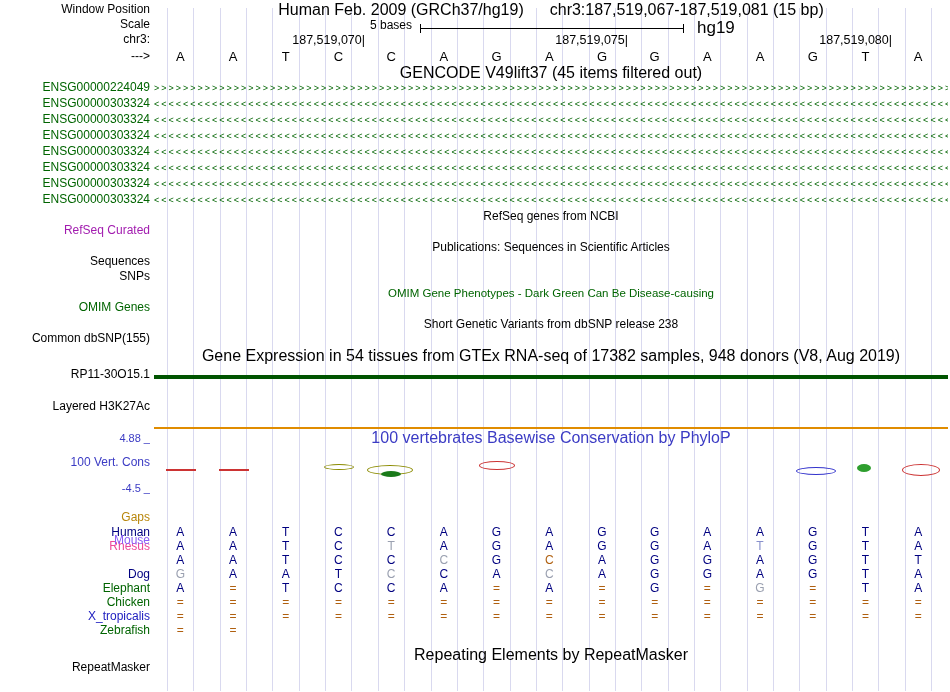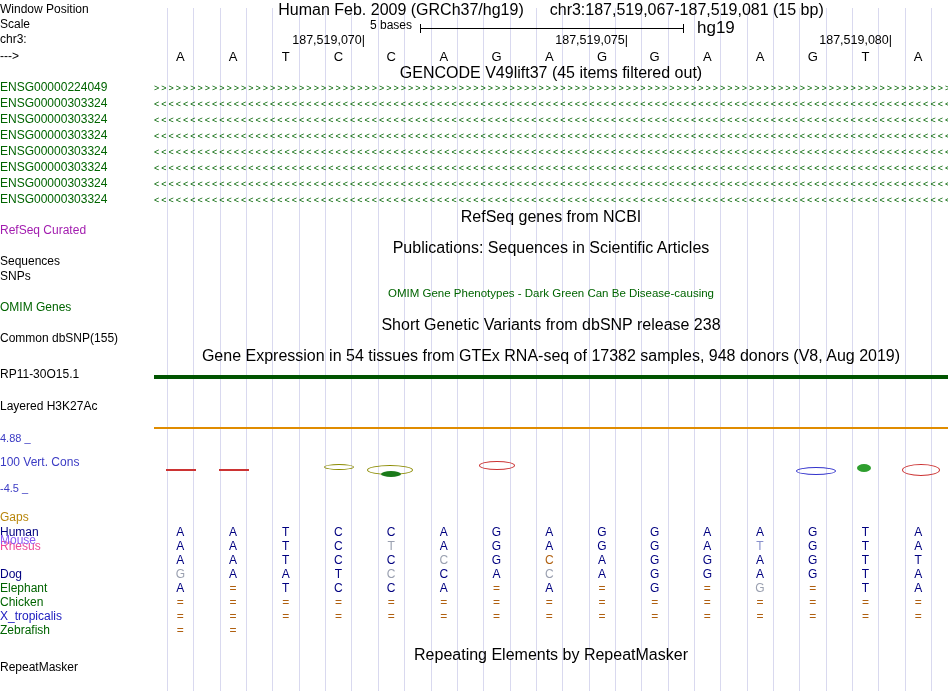--- a/index.html
+++ b/index.html
@@ -1,22 +1,22 @@
 <!DOCTYPE html>
 <html><head>
 <meta charset="utf-8">
 <style>
   html,body{margin:0;padding:0;background:#fff;}
   .browser{position:relative;width:950px;height:692px;background:#fff;overflow:hidden;
            font-family:"Liberation Sans",sans-serif;color:#000;}
   .guides{position:absolute;left:167px;top:8px;width:781px;height:683px;
           background:repeating-linear-gradient(to right,#d9d9ef 0,#d9d9ef 1px,transparent 1px,transparent 26.35px);}
-  .lbl{position:absolute;left:0;width:150px;font-size:12px;white-space:nowrap;line-height:13px;}
+  .lbl{position:absolute;left:0;width:150px;text-align:right;font-size:12px;white-space:nowrap;line-height:13px;}
   .ctitle{position:absolute;left:154px;width:794px;text-align:center;font-size:16px;white-space:nowrap;line-height:13px;}
-  .small{font-size:16px;}
+  .small{font-size:12px;}
   .blue{color:#3b3bc4;}
   .green{color:#006400;}
   .orange{color:#b8860b;}
   .base{position:absolute;text-align:center;font-size:13px;line-height:14px;color:#000;}
   .aln{position:absolute;text-align:center;font-size:12px;line-height:13px;}
   .generow{position:absolute;left:154px;width:794px;height:13px;overflow:hidden;color:#006400;
            font-size:9px;line-height:13px;letter-spacing:2px;white-space:nowrap;}
   .coord{position:absolute;width:122px;text-align:right;font-size:12.5px;white-space:nowrap;}
   .mark{position:absolute;}
   .bar{position:absolute;left:154px;width:794px;}
@@ -62,20 +62,21 @@
   <div class="lbl" style="top:332px">Common dbSNP(155)</div>
 
   <div class="ctitle" style="top:349px">Gene Expression in 54 tissues from GTEx RNA-seq of 17382 samples, 948 donors (V8, Aug 2019)</div>
   <div class="lbl" style="top:368px">RP11-30O15.1</div>
   <div class="bar" style="top:375px;height:4px;background:#005400"></div>
 
   <div class="lbl" style="top:400px">Layered H3K27Ac</div>
   <div class="bar" style="top:427px;height:2px;background:#e08c00"></div>
 
   <div class="lbl blue" style="top:432px;font-size:11px">4.88 _</div>
+  <div class="ctitle blue" style="top:431px">100 vertebrates Basewise Conservation by PhyloP</div>
   <div class="lbl blue" style="top:456px">100 Vert. Cons</div>
   <div class="lbl blue" style="top:482px;font-size:11px">-4.5 _</div>
 
   <div class="lbl orange" style="top:511px">Gaps</div>
 
   <div class="ctitle" style="top:648px">Repeating Elements by RepeatMasker</div>
   <div class="lbl" style="top:661px">RepeatMasker</div>
 <div class="base" style="left: 154px; top: 50px; width: 52.7px;">A</div>
     <div class="base" style="left: 206.7px; top: 50px; width: 52.7px;">A</div>
     <div class="base" style="left: 259.4px; top: 50px; width: 52.7px;">T</div>

